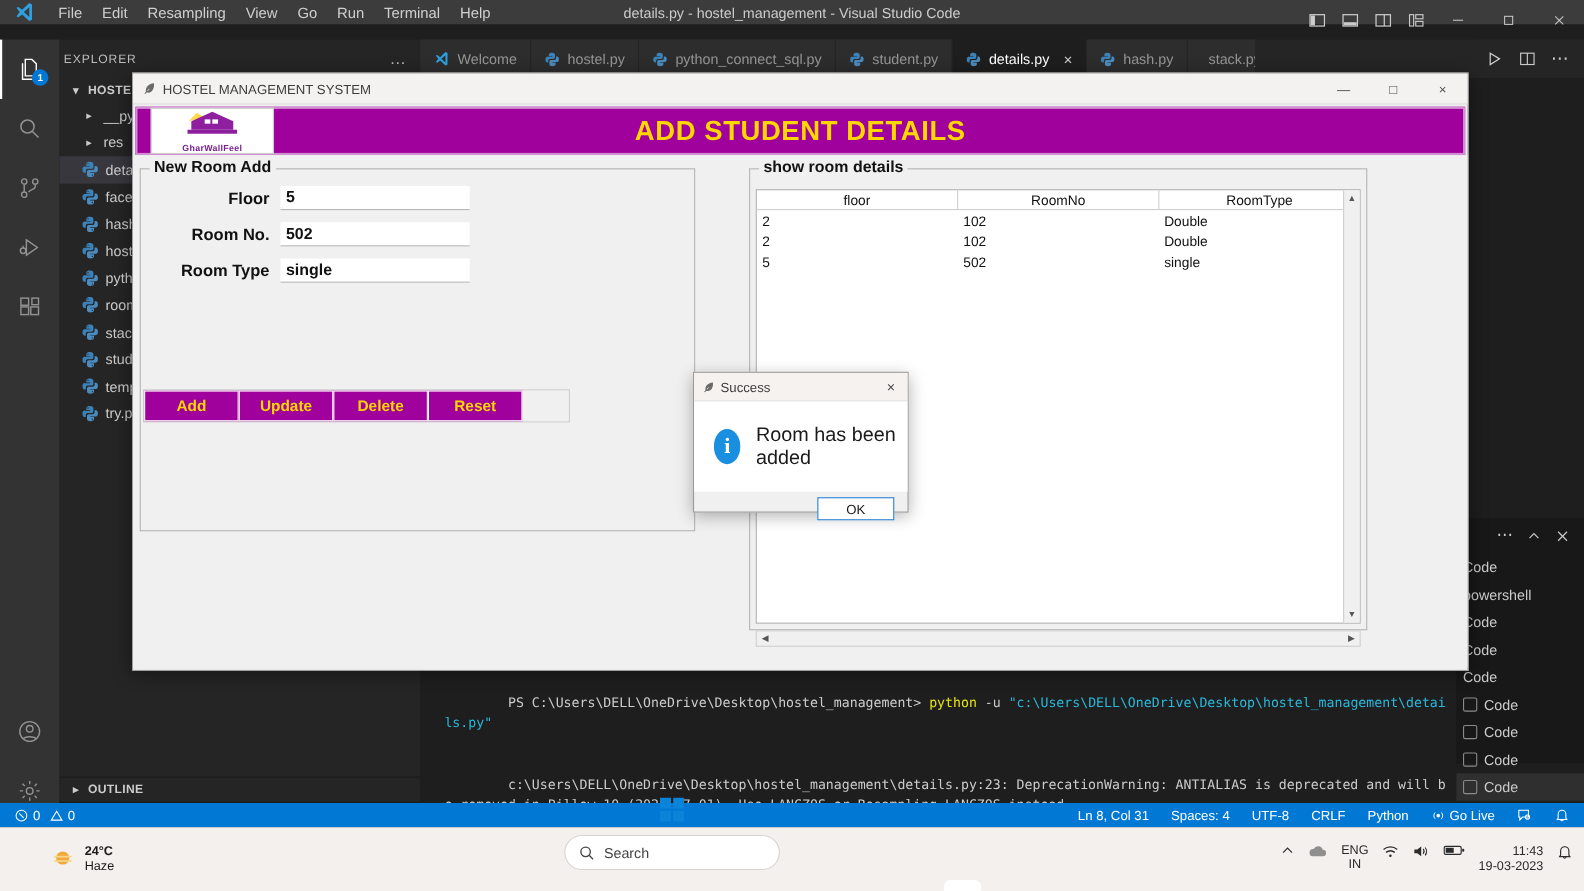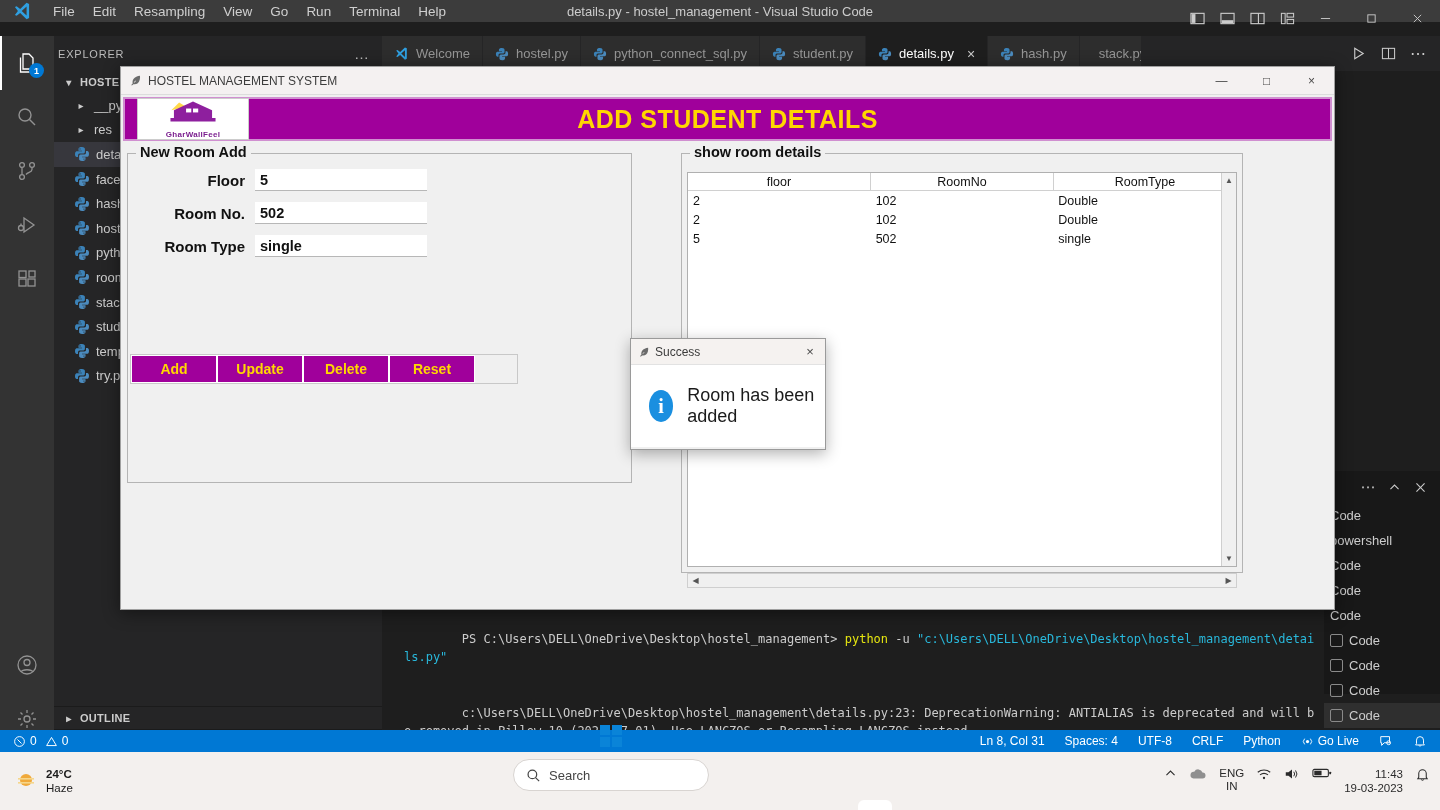--- a/index.html
+++ b/index.html
@@ -116,21 +116,21 @@
     background: #0078d4; color: #ffffff; font-size: 12px;
     display:flex; align-items:center; padding: 0 10px;
   }
   .sb-left { display:flex; align-items:center; gap: 4px; }
   .sb-right { margin-left:auto; display:flex; align-items:center; gap: 14px; }
   .sb-item { display:flex; align-items:center; gap:4px; padding: 0 3px; white-space: nowrap; }
 
   
   .taskbar {
     position:absolute; left:0; bottom:0; width:1440px; height:58px;
-    background: #f3f0ee; display:flex; align-items:center;
+    background: #f3f0ee; display:flex; align-items:center;padding-left:31px;
   }
   .tb-weather { display:flex; align-items:center; gap:8px; padding-left: 14px; }
   .weather-txt { font-size: 11.5px; color:#1b1b1b; line-height: 14px; }
   .weather-txt b { font-weight: 700; display:block; }
   .tb-center { position:absolute; left: 330px; display:flex; align-items:center; gap: 9px; flex-direction: column; }
   .start-btn { width: 28px; height: 28px; display:flex; align-items:center; justify-content:center; }
   .search-pill {
     width: 196px; height: 32px; border-radius: 16px; background: #ffffff;
     border: 1px solid #d8d4d1; display:flex; align-items:center; gap: 8px; padding-left: 12px;
     font-size: 13px; color: #444;
@@ -225,21 +225,21 @@
   }
   .scroll-arrow { height: 15px; display:flex; align-items:center; justify-content:center; font-size: 8px; color:#555; }
   .hscroll {
     position:absolute; left: 0; right: 0; bottom: 0; height: 15px; background:#f0f0f0;
     border-top: 1px solid #cfcfcf; display:flex; justify-content:space-between; align-items:center;
   }
   .scroll-arrow-h { width: 15px; text-align:center; font-size: 8px; color:#555; }
 
   
   .msgbox {
-    position:absolute; left: 630px; top: 338px; width: 196px; height: 112px;
+    position:absolute; left: 630px; top: 338px; width: 196px; height: 128px;
     background: #f0f0f0; border: 1px solid #9a9a9a; box-shadow: 0 4px 14px rgba(0,0,0,.3);
   }
   .msg-titlebar {
     height: 26px; background:#f5f2f0; display:flex; align-items:center;
     border-bottom: 1px solid #e2e2e2;
   }
   .msg-title { font-size: 12px; color:#3b3b3b; padding-left: 5px; }
   .msg-close { margin-left:auto; width: 30px; height: 26px; display:flex; align-items:center; justify-content:center; color:#4a4a4a; font-size: 13px; }
   .msg-body { height: 82px; background:#ffffff; display:flex; align-items:center; padding-left: 18px; gap: 14px; }
   .info-circle {
@@ -748,20 +748,23 @@
             <path fill="#6b6b6b" d="M13.5 2.2c-3 .2-6.3 1.6-8 4.1-1.1 1.6-1.3 3.6-1 5.3l-1.7 1.8.8.8 1.8-1.7c1.9.4 3.9 0 5.4-1.2 2.4-1.9 3.1-6.1 2.7-9.1zM8.6 8.6 6.4 10.8l-.5-.5 2.2-2.2z"></path>
           </svg>
       </span>
       <span class="msg-title">Success</span>
       <div class="msg-close">×</div>
     </div>
     <div class="msg-body">
       <div class="info-circle">i</div>
       <div class="msg-text">Room has been added</div>
     </div>
+    <div class="msg-foot">
+      <div class="ok-btn">OK</div>
+    </div>
   </div>
 
   <div class="taskbar">
     <div class="tb-weather">
       <svg width="24" height="24" viewBox="0 0 24 24">
         <circle cx="12" cy="11" r="6" fill="#f0a93a"></circle>
         <rect x="4" y="9" width="16" height="1.6" fill="#f6d68a"></rect>
         <rect x="4" y="13" width="16" height="1.6" fill="#f6d68a"></rect>
       </svg>
       <div class="weather-txt">

